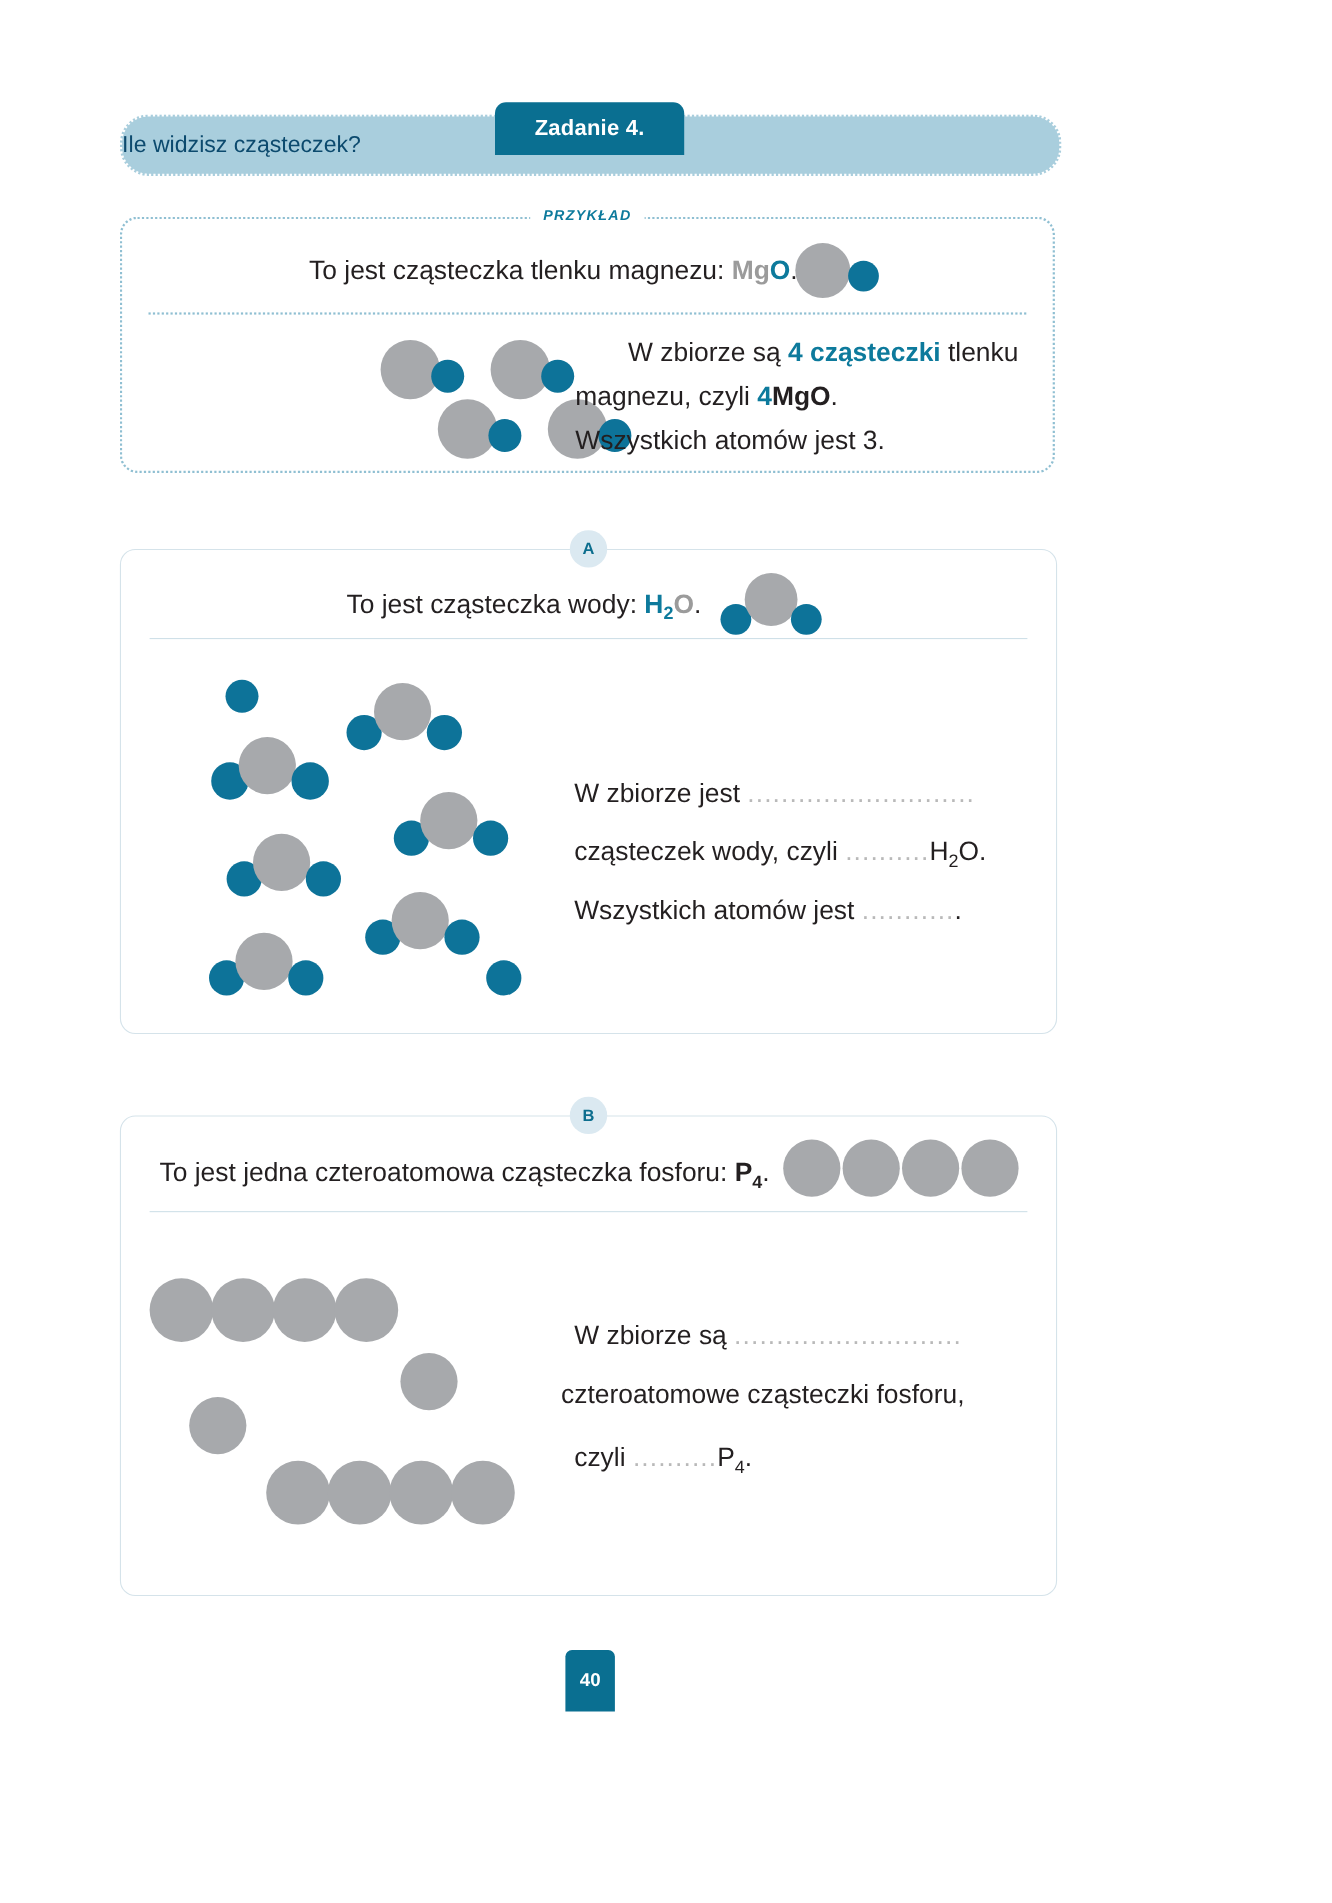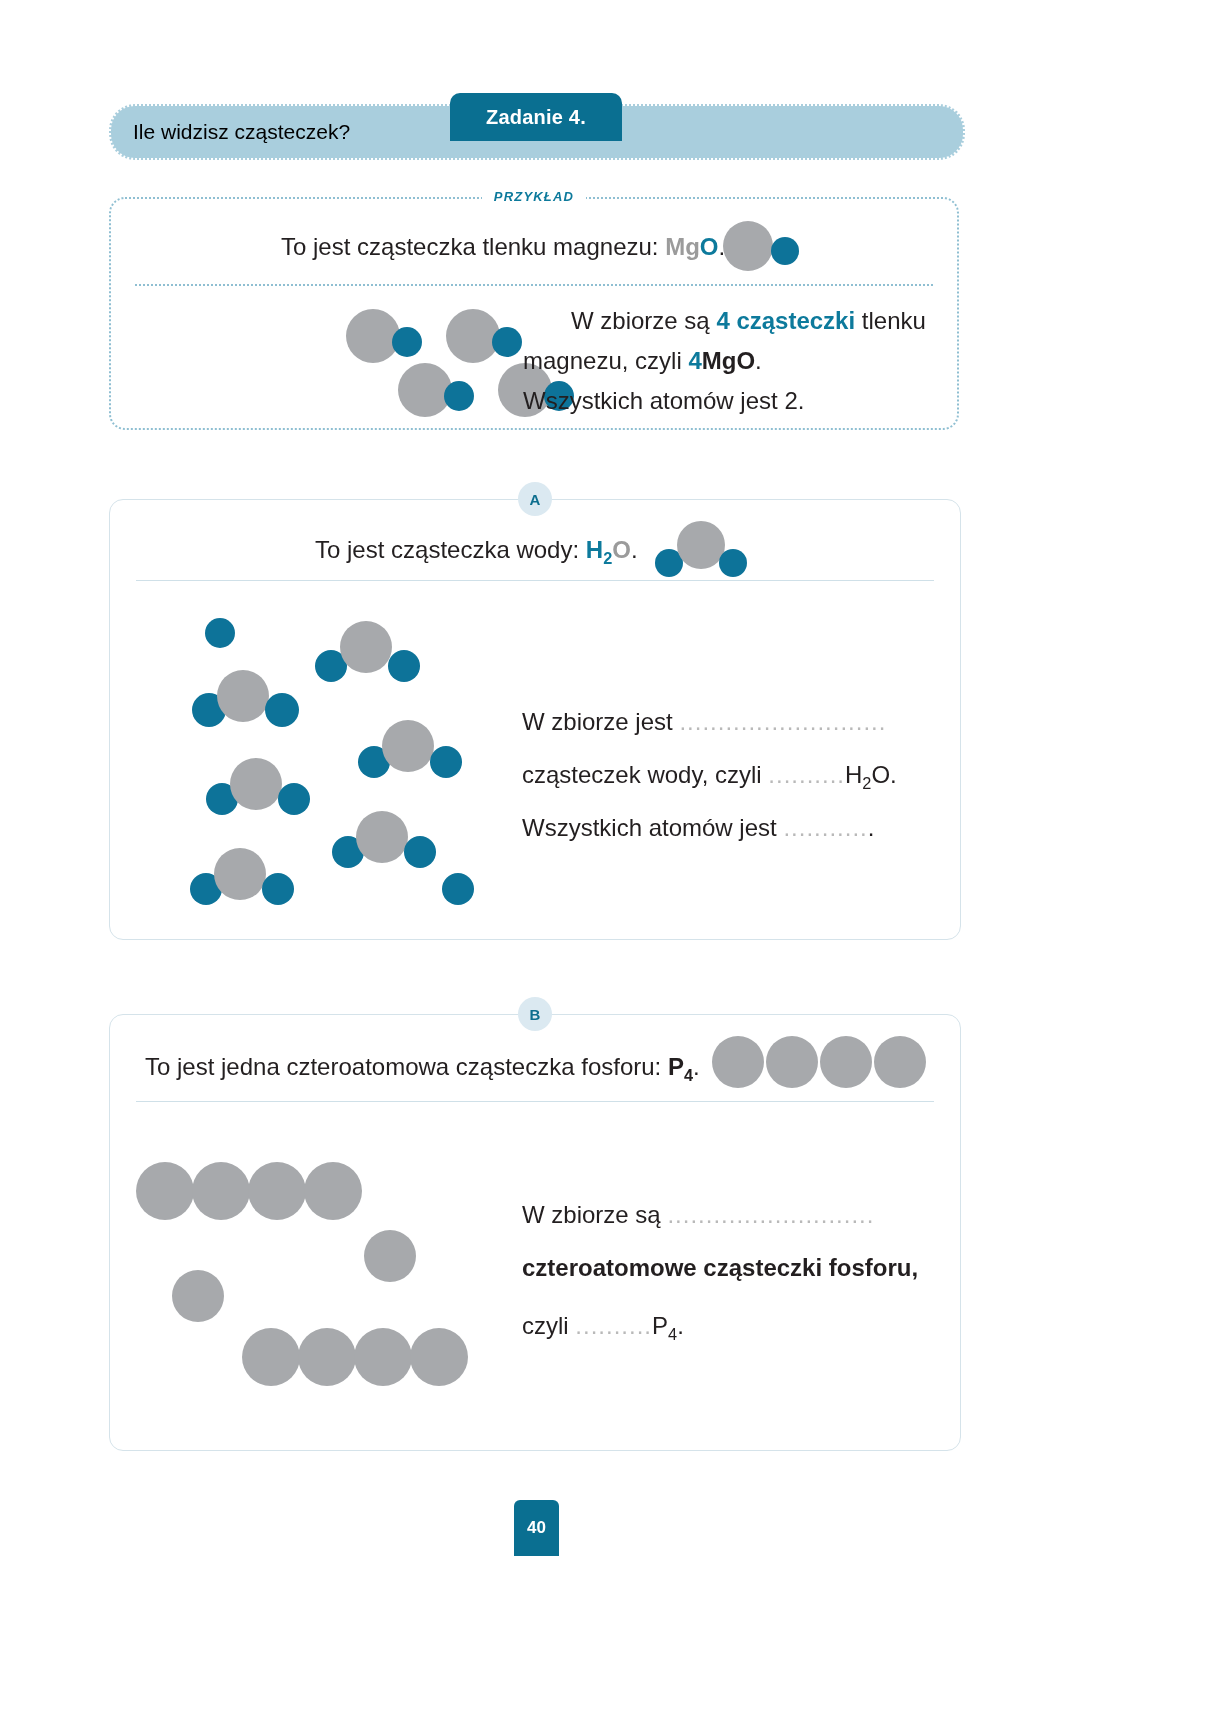--- a/index.html
+++ b/index.html
@@ -44,22 +44,21 @@
     width: 852px;
     height: 52px;
     background: #a9cedd;
     border: 2px dotted #ffffff;
     border-radius: 26px;
     display: flex;
     align-items: center;
     z-index: 2;
   }
   .prompt-banner .txt {
-    margin-left: 22px;
-    color: #000000;
+    color: #0c4a6e;
     font-size: 21px;
   }
 
   
   .example-panel {
     position: absolute;
     left: 109px;
     top: 197px;
     width: 850px;
     height: 233px;
@@ -204,21 +203,21 @@
       <div class="atom mg" style="left: 172px; top: 54px; width: 54px; height: 54px;"></div>
       <div class="atom ox" style="left: 218px; top: 72px; width: 30px; height: 30px;"></div>
     </div>
 
   <div class="sent" style="position:absolute; left:412px; top:100px;margin-left:48px;">
     <span>W zbiorze są </span><span class="accent">4 cząsteczki</span><span> tlenku</span>
   </div>
   <div class="sent" style="position:absolute; left:412px; top:140px;">
     <span>magnezu, czyli </span><span class="accent">4</span><span class="bold">MgO</span><span>.</span>
   </div>
-  <div class="sent" style="position:absolute; left:412px; top:180px;">Wszystkich atomów jest 2.</div>
+  <div class="sent" style="position:absolute; left:412px; top:180px;">Wszystkich atomów jest 3.</div>
 </div>
 
 <div class="badge" style="left:518px; top:482px;">
   <span>A</span>
 </div>
 
 <div class="card" style="left:109px; top:499px; width:852px; height:441px;">
 
   <div class="sent" style="position:absolute; left:205px; top:28px;">
     <span>To jest cząsteczka wody: </span><span class="blue-el">H</span><sub class="blue-el">2</sub><span class="gray-el">O</span><span>.</span>
@@ -294,21 +293,21 @@
       <div class="atom mg" style="left: 36px; top: 108px; width: 52px; height: 52px;"></div>
       <div class="atom mg" style="left: 106px; top: 166px; width: 58px; height: 58px;"></div>
       <div class="atom mg" style="left: 162px; top: 166px; width: 58px; height: 58px;"></div>
       <div class="atom mg" style="left: 218px; top: 166px; width: 58px; height: 58px;"></div>
       <div class="atom mg" style="left: 274px; top: 166px; width: 58px; height: 58px;"></div>
     </div>
 
   <div class="sent" style="position:absolute; left:412px; top:178px;">
     <span>W zbiorze są </span><span class="dots">...........................</span>
   </div>
-  <div class="sent" style="position:absolute; left:412px; top:231px;font-weight:bold;">czteroatomowe cząsteczki fosforu,</div>
+  <div class="sent" style="position:absolute; left:400px; top:231px;">czteroatomowe cząsteczki fosforu,</div>
   <div class="sent" style="position:absolute; left:412px; top:289px;">
     <span>czyli </span><span class="dots">..........</span><span>P</span><sub>4</sub><span>.</span>
   </div>
 </div>
 
 <div class="page-num">
   <span>40</span>
 </div>
 
 </body></html>

